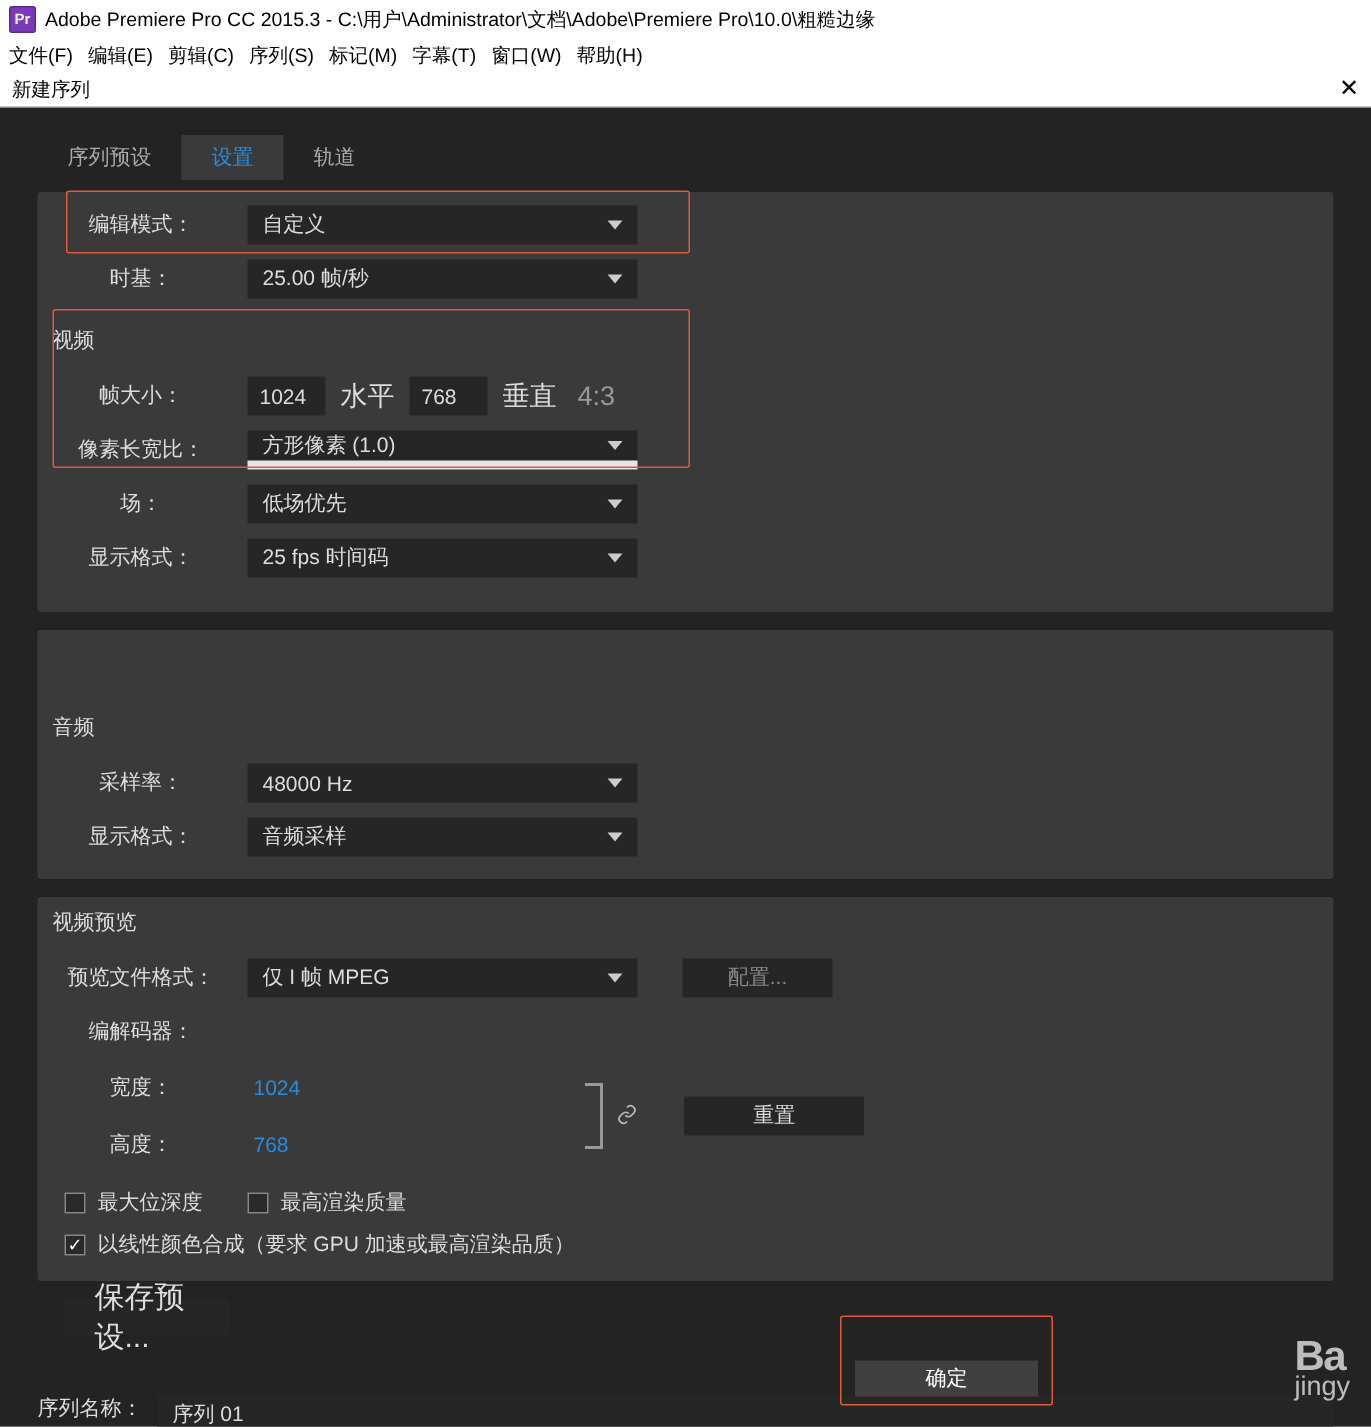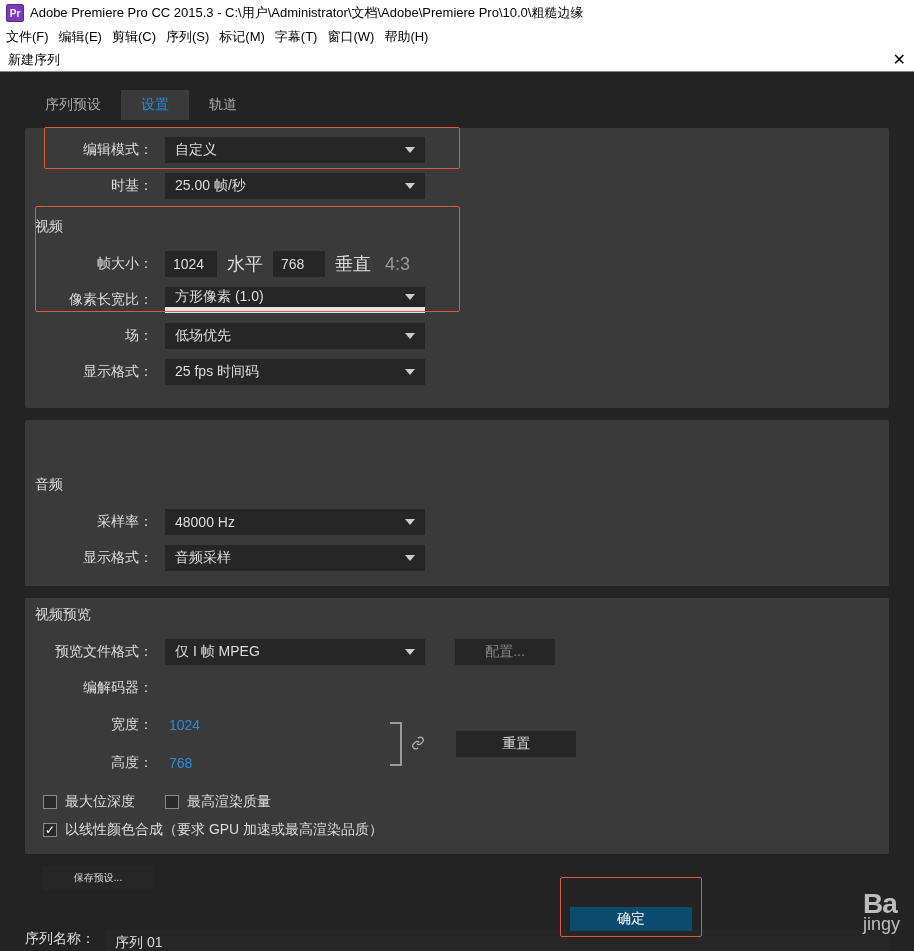--- a/index.html
+++ b/index.html
@@ -89,21 +89,21 @@
   margin-bottom: 10px;
   padding-top: 6px;
 }
 .row {
   display: flex;
   align-items: center;
   height: 36px;
 }
 .label {
   width: 130px;
-  text-align: right;
+  text-align: center;
   padding-right: 12px;
   font-size: 14px;
   color: #ddd;
 }
 .dropdown {
   background: #262626;
   border: none;
   height: 26px;
   display: flex;
   align-items: center;
@@ -164,21 +164,21 @@
 }
 .btn.disabled { color: #888; }
 .btn-small {
   background: #262626;
   border: none;
   height: 24px;
   display: flex;
   align-items: center;
   justify-content: center;
   color: #ddd;
-  font-size: 10px;
+  font-size: 20px;
   padding: 0 20px;
 }
 .checkbox {
   width: 14px; height: 14px;
   border: 1px solid #888;
   background: #2a2a2a;
   margin-right: 8px;
   display: inline-flex;
   align-items: center;
   justify-content: center;
@@ -213,21 +213,21 @@
   padding: 0 10px;
   display: flex;
   align-items: center;
 }
 .ok-btn {
   position: absolute;
   bottom: 20px;
   left: 570px;
   width: 122px;
   height: 24px;
-  background: #0c4a6e;
+  background: #404040;
   color: #fff;
   display: flex;
   align-items: center;
   justify-content: center;
   font-size: 14px;
 }
 .watermark {
   position: absolute;
   right: 14px;
   bottom: 16px;

